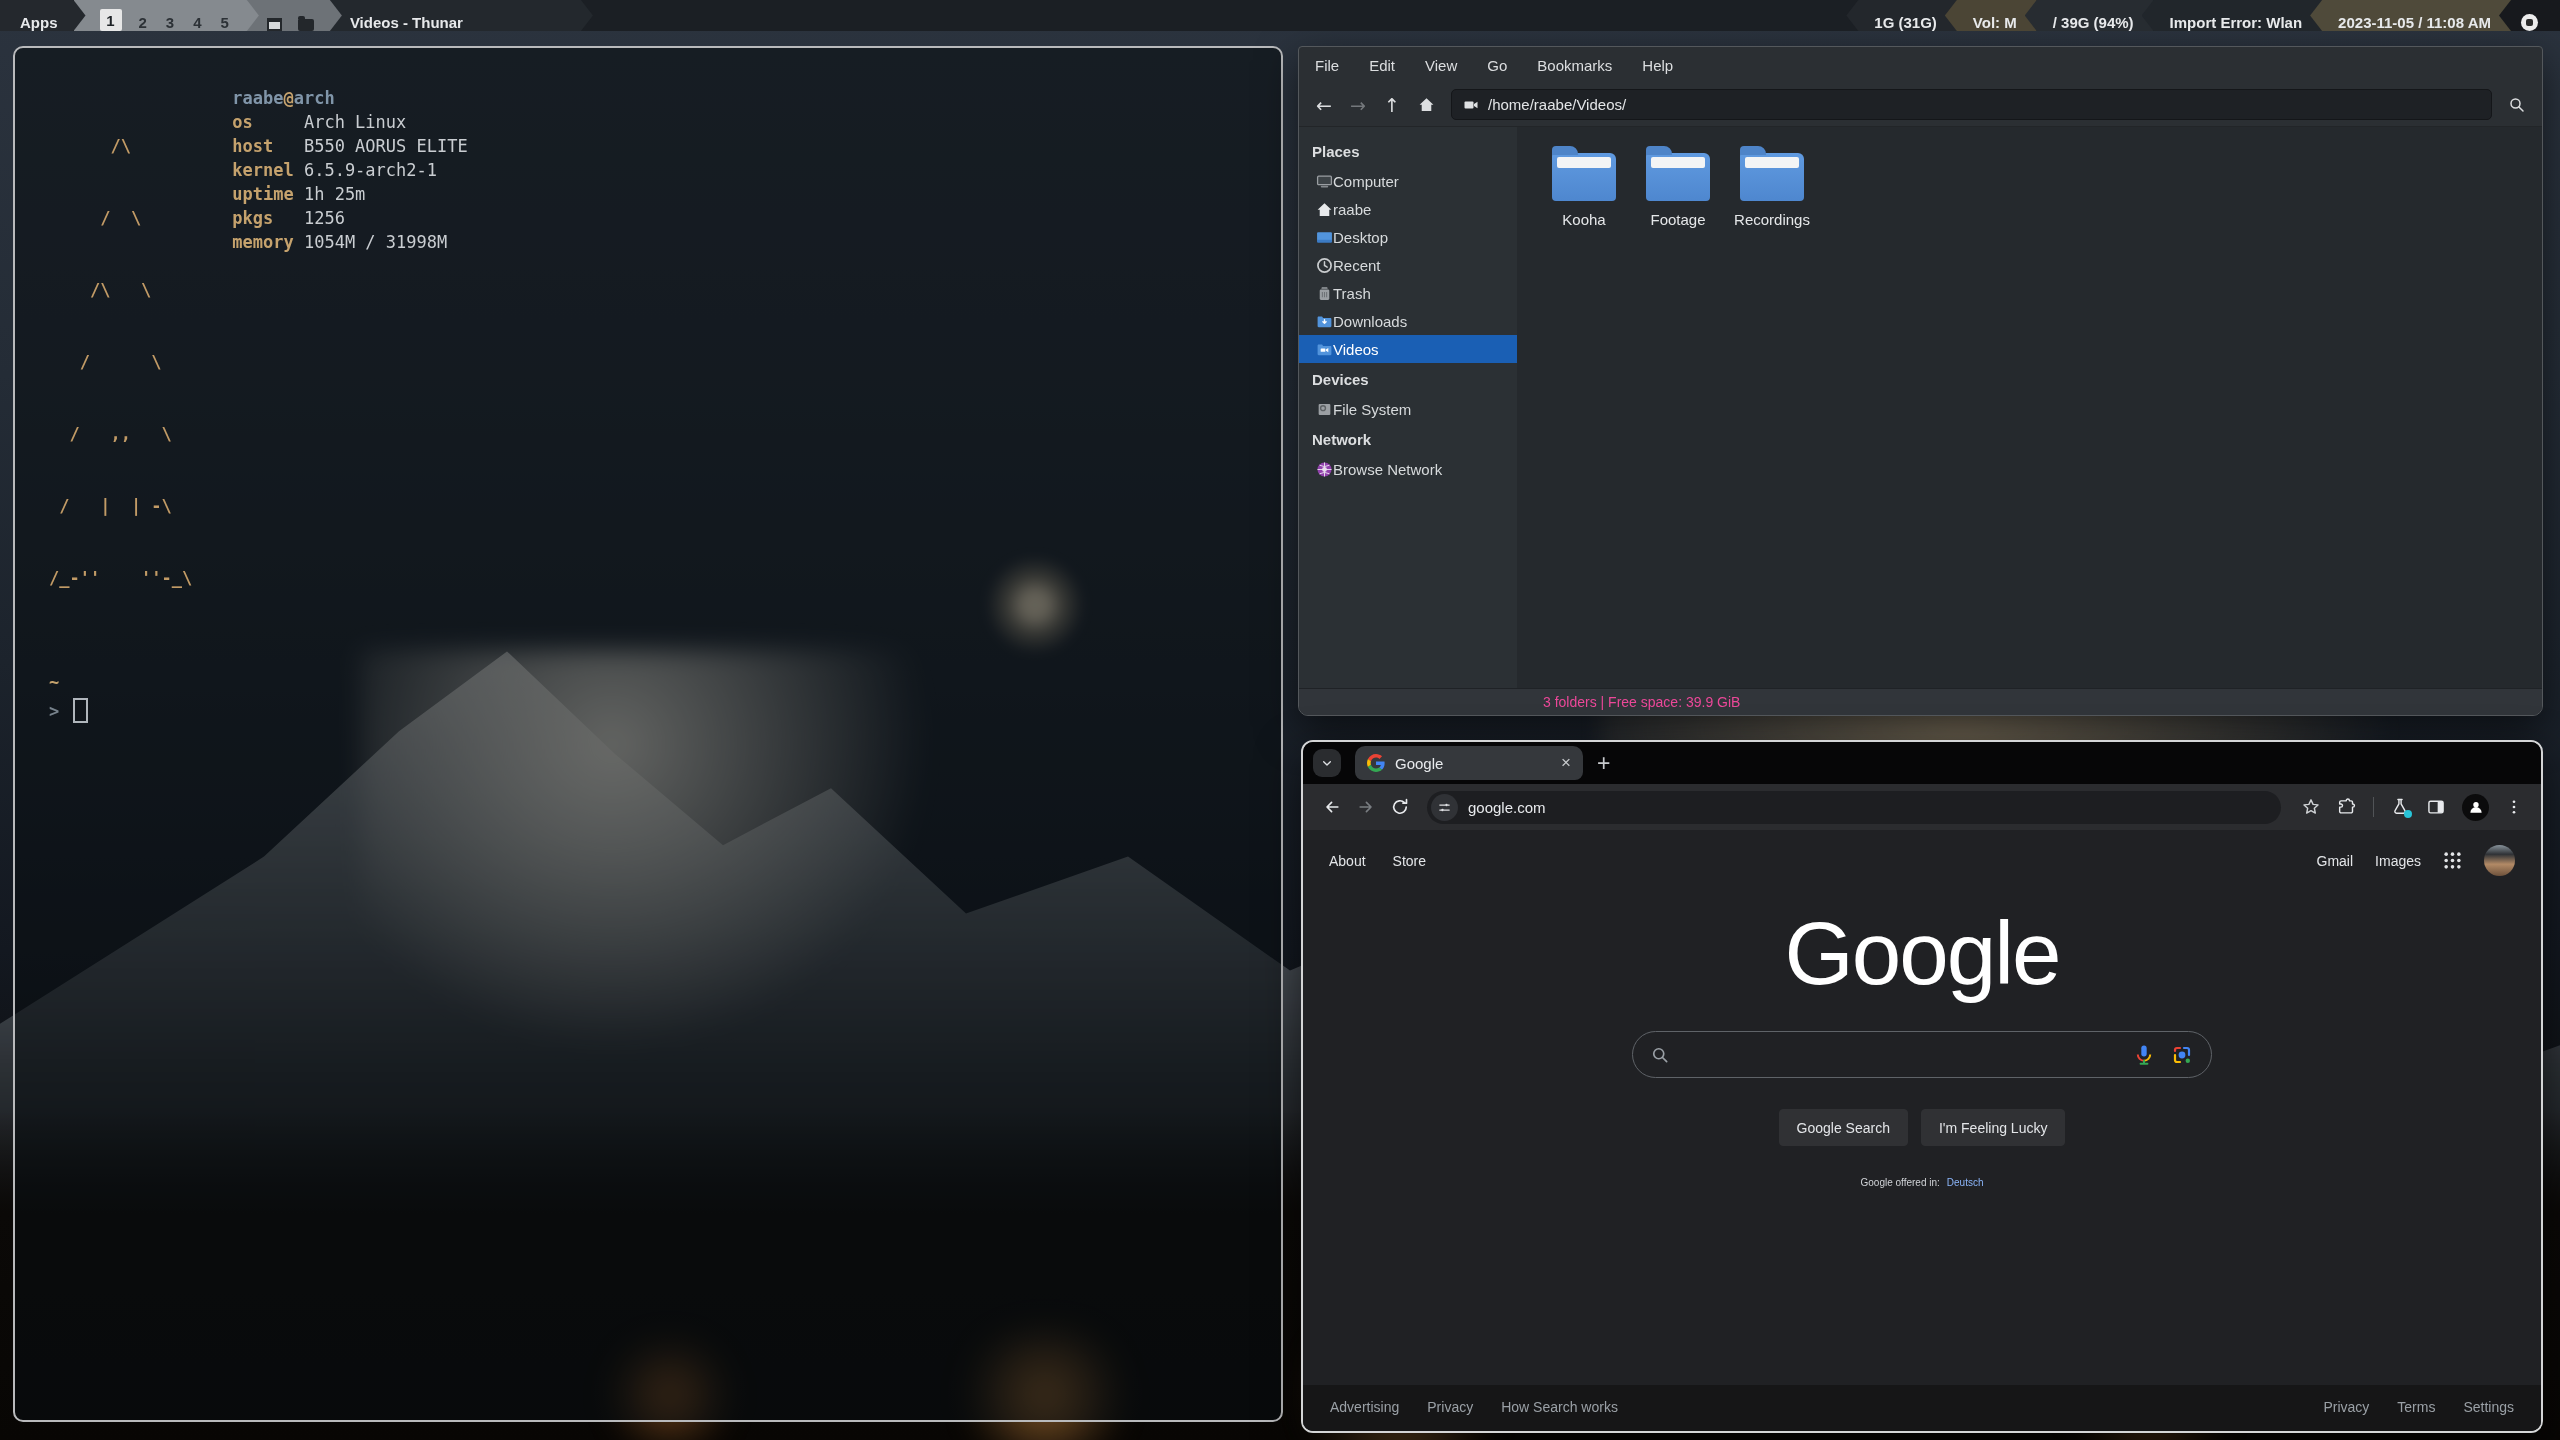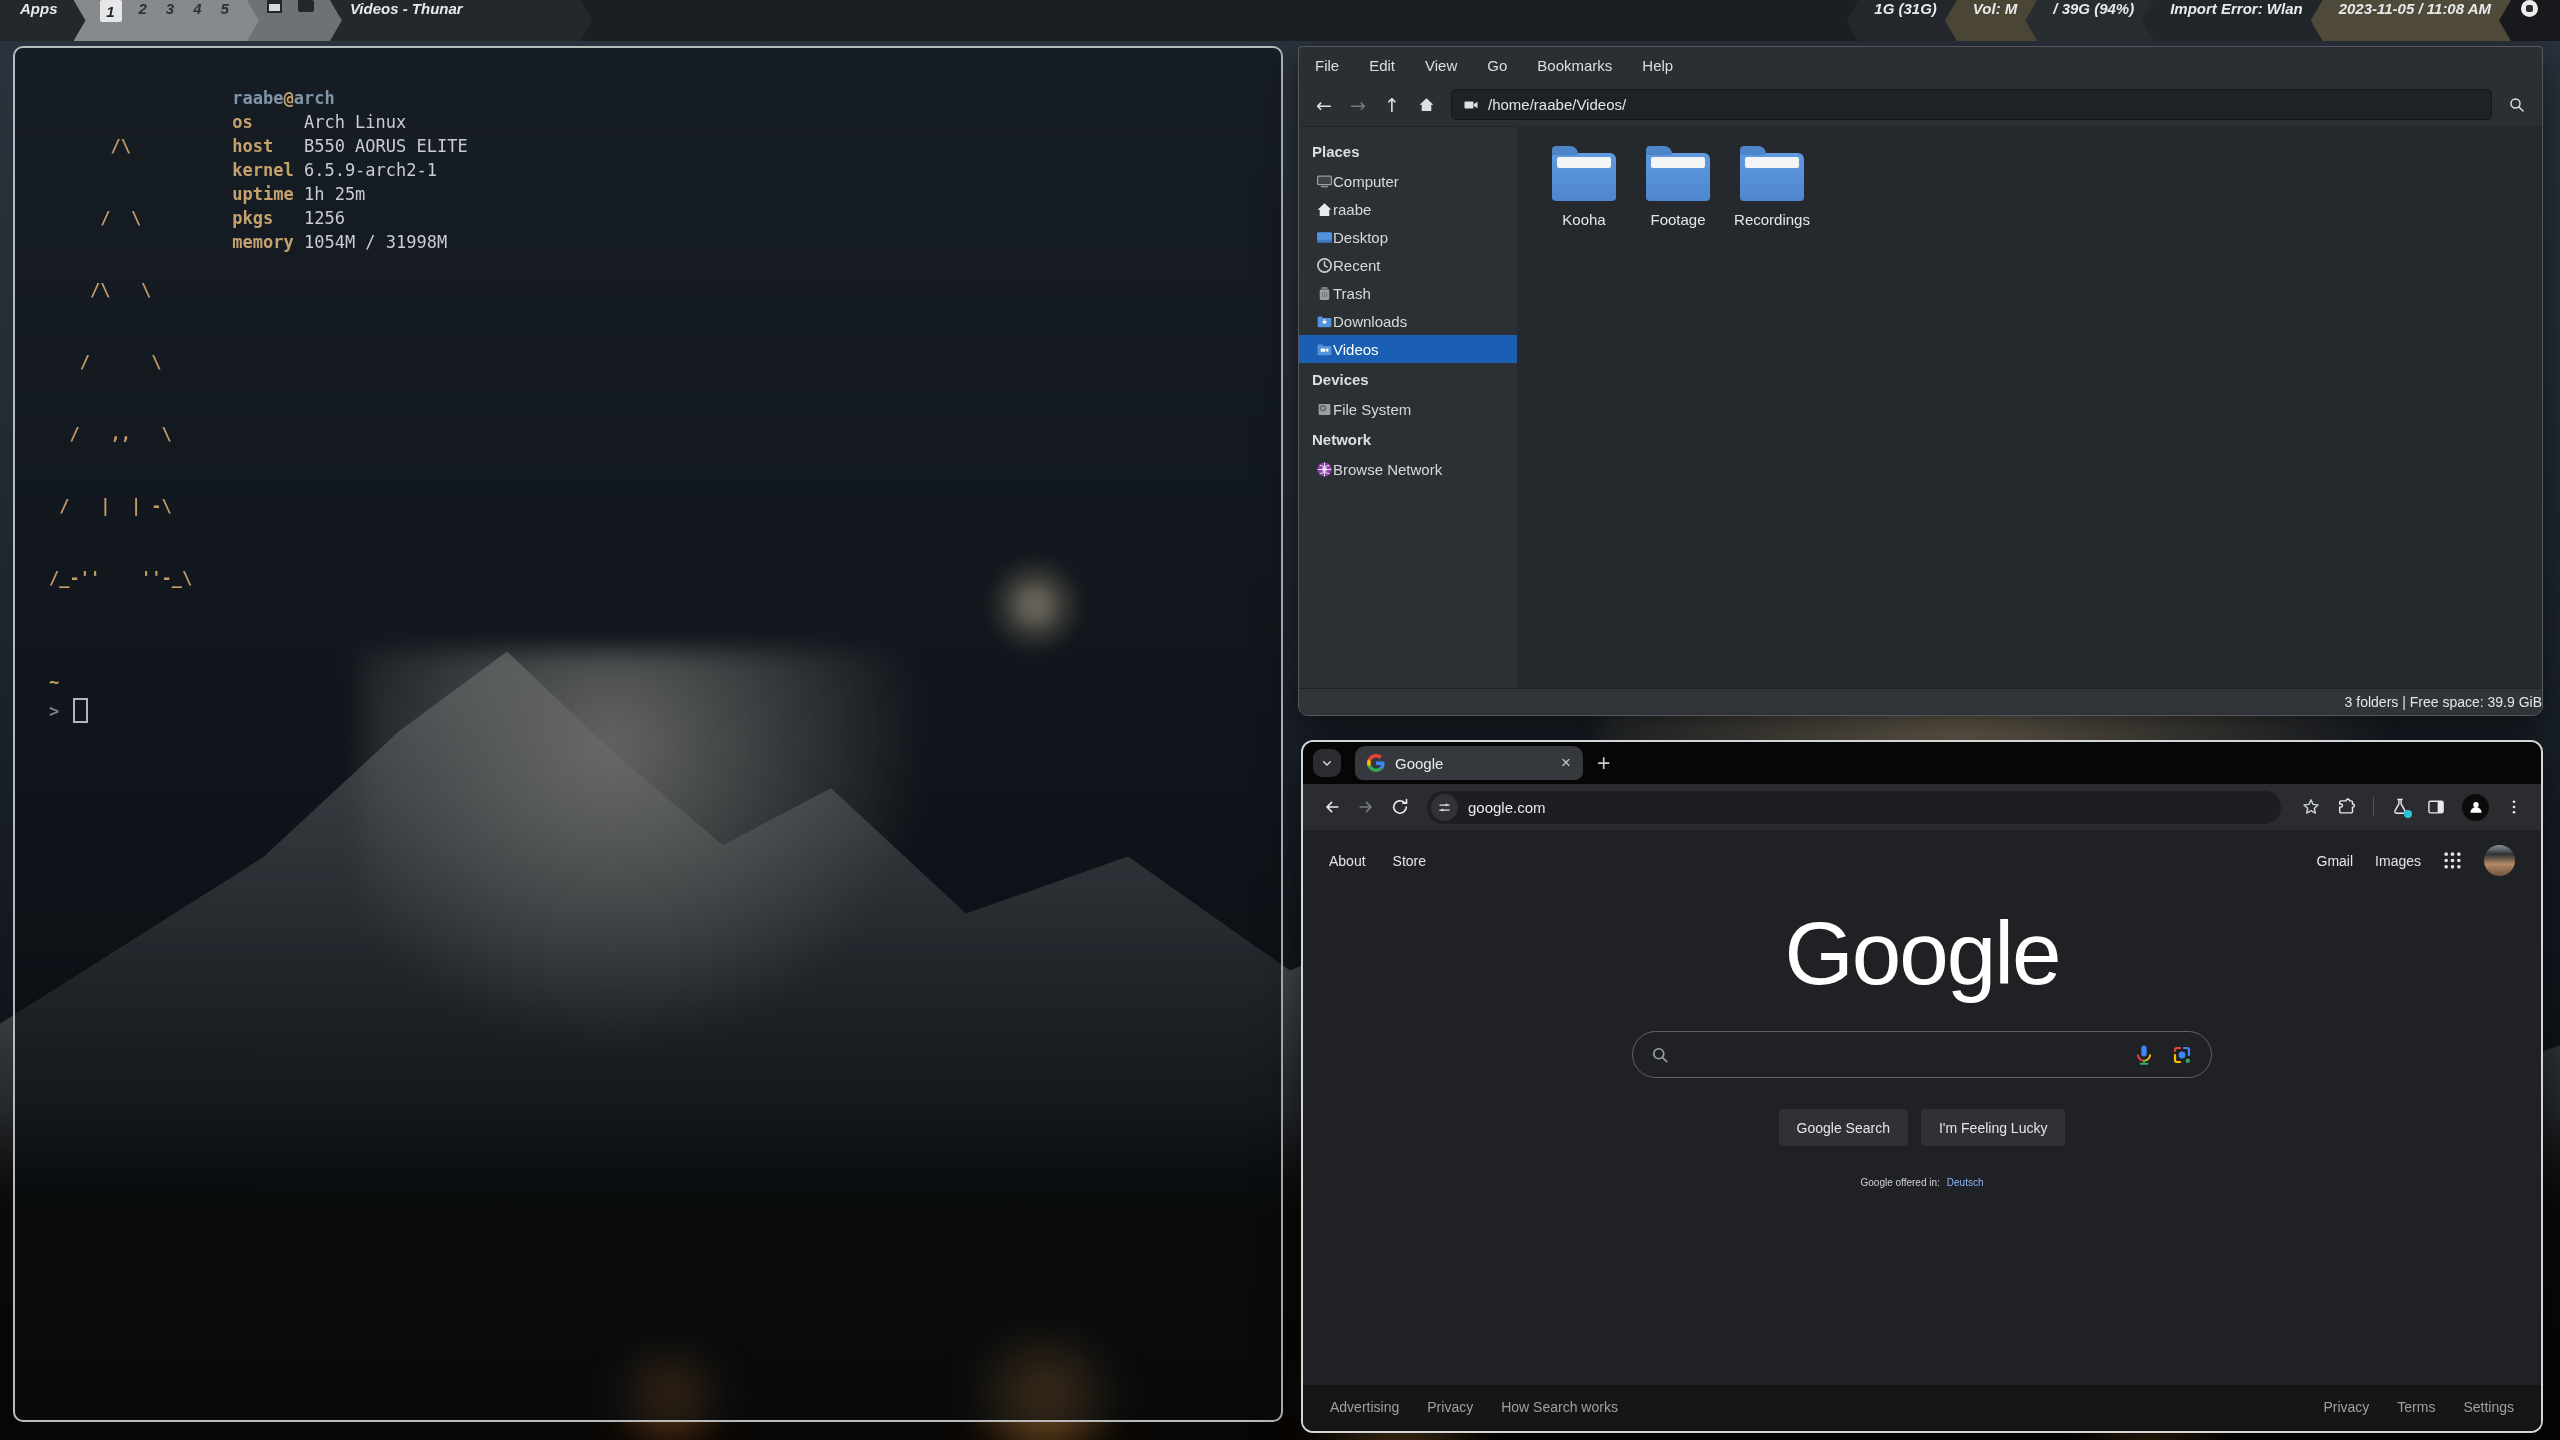--- a/index.html
+++ b/index.html
@@ -25,21 +25,21 @@
     background:linear-gradient(180deg,rgba(10,9,7,0) 0%,#0b0907 32%,#080604 100%); }
   .glow { position:absolute; border-radius:50%; filter:blur(16px); }
   .glow1 { left:600px; bottom:-10px; width:140px; height:110px; background:radial-gradient(circle,rgba(212,126,48,.55),transparent 70%); }
   .glow2 { left:950px; bottom:-20px; width:190px; height:130px; background:radial-gradient(circle,rgba(224,148,66,.6),transparent 70%); }
   .glow3 { left:1280px; bottom:-30px; width:240px; height:150px; background:radial-gradient(circle,rgba(230,160,80,.6),transparent 70%); }
   .glow4 { left:2050px; bottom:-20px; width:200px; height:120px; background:radial-gradient(circle,rgba(205,130,55,.45),transparent 70%); }
 
   
   .panel { position:absolute; left:0; top:0; width:2560px; height:31px; display:flex; align-items:stretch;
     background:#15181c; z-index:10; font-size:15px; font-weight:bold; color:#e7e9eb; }
-  .pseg { display:flex; align-items:flex-start; height:41px; padding:0 20px; position:relative; white-space:nowrap;font-style:italic; }
+  .pseg { display:flex; align-items:flex-end; height:31px; padding:0 20px; position:relative; white-space:nowrap; }
   .arr-r { clip-path:polygon(0 0,calc(100% - 12px) 0,100% 50%,calc(100% - 12px) 100%,0 100%); padding-right:28px; margin-right:-12px; }
   .arr-l { clip-path:polygon(0 50%,12px 0,100% 0,100% 100%,12px 100%); padding-left:28px; margin-left:-12px; }
   .seg-apps { background:#24282d; z-index:9; }
   .seg-pager { background:#858a8f; z-index:8; color:#2c3136; gap:15px; padding-left:26px; }
   .ws { padding:0 2px; }
   .ws-active { background:#e7e7e7; color:#1f2327; width:22px; height:22px; display:flex; align-items:center; justify-content:center; border-radius:2px; }
   .seg-winicons { background:#6d7277; z-index:7; gap:16px; }
   .seg-title { background:#23282d; z-index:6; padding-right:130px; }
   .seg-fill { flex:1; background:#1b1f24; z-index:1; }
   .seg-mem { background:#23272c; z-index:2; }
@@ -87,21 +87,21 @@
   .t-item.selected { background:#1a5fb4; color:#fff; }
   .t-item svg { flex:none; }
   .t-files { flex:1; background:#25292d; padding:18px 0 0 20px; display:flex; align-items:flex-start; }
   .file { width:94px; display:flex; flex-direction:column; align-items:center; }
   .folder-big { width:64px; height:48px; position:relative; margin-top:8px;
     background:linear-gradient(180deg,#609ae0 0%,#4e87cf 100%); border-radius:3px 6px 4px 4px; }
   .folder-big::before { content:""; position:absolute; top:-7px; left:0; width:26px; height:9px; background:#4e84c8; border-radius:4px 8px 0 0; }
   .folder-big::after { content:""; position:absolute; top:4px; left:5px; right:5px; height:11px; background:#f3f4f5; border-radius:2px; }
   .file-label { margin-top:10px; color:#e5e7e9; }
   .t-status { height:27px; background:#31353a; border-top:1px solid #1f2226; display:flex; align-items:center;
-    padding-left:244px; font-size:14px; color:#e5e5e5; border-radius:0 0 9px 9px;justify-content:flex-end; }
+    padding-left:244px; font-size:14px; color:#ec4899; border-radius:0 0 9px 9px; }
 
   
   .chrome { position:absolute; left:1301px; top:740px; width:1242px; height:693px; z-index:4;
     border:2px solid #d4d5d6; border-radius:12px; overflow:hidden; background:#202124;
     box-shadow:0 16px 44px rgba(0,0,0,.6); display:flex; flex-direction:column; }
   .c-tabs { height:42px; background:#060607; display:flex; align-items:center; padding:0 10px; flex:none; }
   .tab-search { width:28px; height:28px; border-radius:9px; background:#2a2c2f; display:flex; align-items:center; justify-content:center; color:#dfe1e4; }
   .c-tab { margin-left:14px; width:228px; height:34px; background:#35383c; border-radius:10px 10px 8px 8px;
     display:flex; align-items:center; padding:0 12px; gap:10px; }
   .c-tab-title { flex:1; color:#e8eaed; font-size:15px; }

